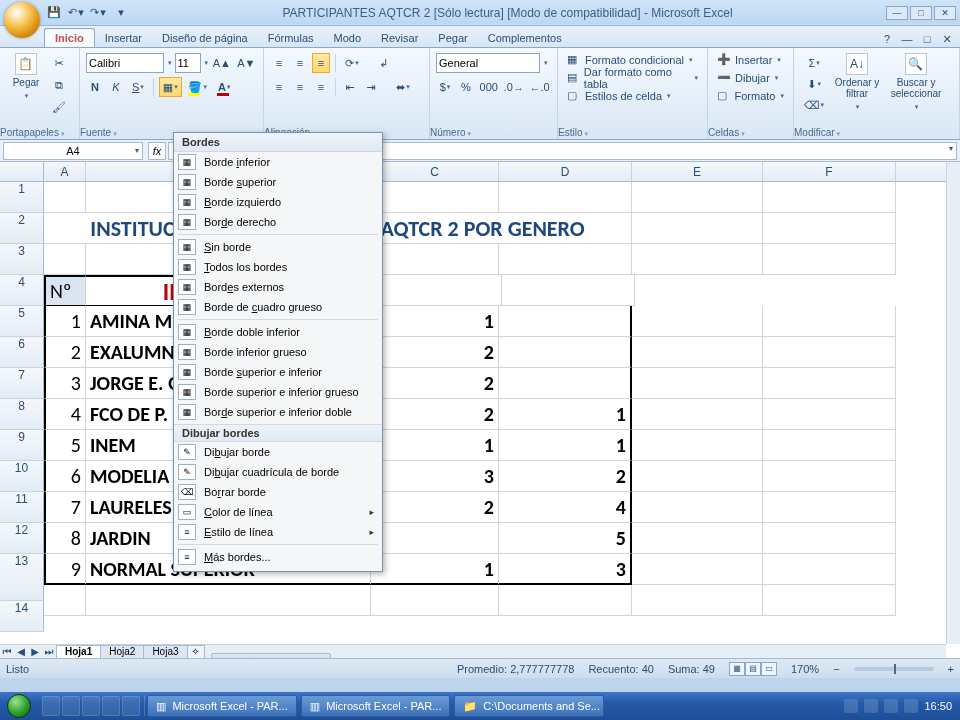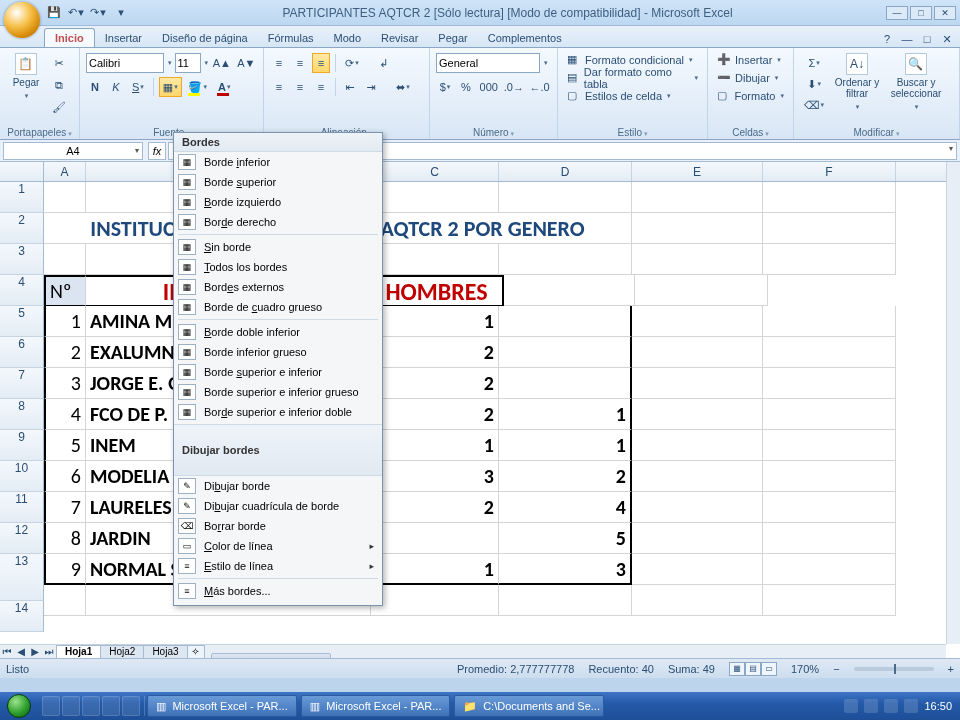--- a/index.html
+++ b/index.html
@@ -17,21 +17,21 @@
   
   .tabs { height:22px; background: linear-gradient(#e8f1fb,#d7e6f5); display:flex; align-items:flex-end; padding-left:44px; font-size:11px; border-bottom:1px solid #8aa8c6;}
   .tab { padding:3px 10px; color:#2a4e74; }
   .tab.active { background:#f5faff; border:1px solid #8aa8c6; border-bottom:none; border-radius:3px 3px 0 0; color:#c0504d; font-weight:bold;}
   .tab-help { margin-left:auto; margin-right:6px; display:flex; gap:6px; align-items:center; }
   .tab-help span { width:14px; height:14px; font-size:11px; color:#2a4e74; text-align:center;}
 
   
   .ribbon { height:92px; background:linear-gradient(#f4f9ff,#e4eef9 60%,#d8e6f5); border-bottom:1px solid #8aa8c6; display:flex; font-size:11px; color:#2a4e74;}
   .group { border-right:1px solid #c2d5e8; padding:3px 6px 14px 6px; position:relative; display:flex; flex-direction:column;}
-  .group-label { position:absolute; bottom:1px; left:0; right:0; text-align:center; font-size:10px; color:#4a6a8a;}
+  .group-label { position:absolute; bottom:1px; left:0; right:0; text-align:left; font-size:10px; color:#4a6a8a;}
   .group-label::after { content:"▾"; font-size:7px; margin-left:2px; color:#4a6a8a; opacity:.6;}
   .row { display:flex; align-items:center; gap:3px; height:24px;}
   .bigbtn { width:40px; height:62px; display:flex; flex-direction:column; align-items:center; justify-content:flex-start; text-align:center; font-size:10px; line-height:11px; padding-top:2px; gap:2px;}
   .iconbox { width:22px; height:22px; border:1px solid #b5c9dd; background:#fff; display:inline-flex; align-items:center; justify-content:center; font-size:12px;}
   .drop { font-size:7px; color:#4a6a8a; margin-left:1px;}
   .btn { border:1px solid transparent; padding:1px 3px; display:inline-flex; align-items:center; justify-content:center; min-width:18px; height:20px;}
   .sel { border:1px solid #8aa8c6; background:#fff; height:20px; font-size:11px; padding:0 2px;}
   .hilite { border:1px solid #f0a828; background:linear-gradient(#ffe9a6,#ffd76b);}
   .smallitem { display:flex; align-items:center; gap:4px; height:18px; padding:0 3px; font-size:11px;}
   .smallitem .ic { width:14px; height:14px; display:inline-block;}
@@ -64,21 +64,21 @@
   .stab.new { width:18px; padding:0; text-align:center; background:#eef4fb;}
   .hscroll-track { flex:1; margin-left:4px; border-left:1px solid #c6d4e2; position:relative;}
   .hscroll-thumb { position:absolute; left:2px; top:1px; height:10px; width:120px; background:linear-gradient(#dfe8f2,#c6d5e6); border:1px solid #a5bbd3; border-radius:2px;}
 
   
   .borders-menu { position:absolute; top:132px; left:173px; width:210px; background:#f4f6f8; border:1px solid #7a94b0; box-shadow:2px 2px 6px rgba(0,0,0,.3); font-size:11px; z-index:20; padding-bottom:4px;}
   .menu-title { background:linear-gradient(#eef3f9,#e1e9f2); padding:3px 8px; font-weight:bold; color:#333; border-bottom:1px solid #d0dae5;}
   .menu-item { display:flex; align-items:center; height:20px; padding:0 8px 0 4px; gap:8px;}
   .menu-item.hasarrow::after { content:"▸"; margin-left:auto; font-size:9px; color:#333;}
   .micon { width:18px; height:16px; border:1px solid #9db0c4; background:#fff; display:inline-flex; align-items:center; justify-content:center; font-size:9px; flex-shrink:0;}
-  .menu-sep-title { background:linear-gradient(#eef3f9,#e1e9f2); padding:19px 8px; font-weight:bold; color:#333; border-top:1px solid #d0dae5; border-bottom:1px solid #d0dae5; margin-top:2px;}
+  .menu-sep-title { background:linear-gradient(#eef3f9,#e1e9f2); padding:2px 8px; font-weight:bold; color:#333; border-top:1px solid #d0dae5; border-bottom:1px solid #d0dae5; margin-top:2px;}
 
   
   .status { height:20px; background:linear-gradient(#dfe9f4,#cdddee); border-top:1px solid #a5bbd3; display:flex; align-items:center; font-size:11px; color:#2a4e74; padding:0 6px; gap:14px;}
   .status .spacer { flex:1;}
   .viewbtns { display:flex; gap:0;}
   .viewbtns span { width:16px; height:14px; border:1px solid #8aa8c6; background:#eef5fc; font-size:8px; text-align:center; line-height:12px;}
   .zoom-slider { width:80px; height:4px; background:#b9cbdd; position:relative; border-radius:2px;}
   .zoom-slider::before { content:""; position:absolute; left:50%; top:-3px; width:2px; height:10px; background:#4a6a8a;}
 
   
@@ -329,21 +329,20 @@
           <div class="cell" style="width: 42px;"></div>
           <div class="cell" style="width: 285px;"></div>
           <div class="cell" style="width: 128px;"></div>
           <div class="cell" style="width: 133px;"></div>
           <div class="cell" style="width: 131px;"></div>
           <div class="cell" style="width: 133px;"></div>
         </div>
         <div class="crow">
           <div class="cell" style="width: 42px; border-top: 2.5px solid rgb(0, 0, 0); border-left: 2.5px solid rgb(0, 0, 0); border-bottom: 1px solid rgb(0, 0, 0); background: rgb(219, 229, 241);">Nº</div>
           <div class="cell red" style="width: 285px; justify-content: center; border-top: 2.5px solid rgb(0, 0, 0); border-bottom: 1px solid rgb(0, 0, 0); font-size: 24px;">INSTITUCION</div>
-          <div class="cell red" style="width: 133px; justify-content: center; border-top: 2.5px solid rgb(0, 0, 0); border-bottom: 1px solid rgb(0, 0, 0); border-right: 2.5px solid rgb(0, 0, 0); font-size: 24px;">HOMBRES</div>
           <div class="cell" style="width: 131px;"></div>
           <div class="cell" style="width: 133px;"></div>
         </div>
         <div class="crow">
           <div class="cell" style="width: 42px; justify-content: flex-end; border-left: 2.5px solid rgb(0, 0, 0);">1</div>
           <div class="cell" style="width: 285px; font-weight: bold;">AMINA MELENDRO</div>
           <div class="cell" style="width: 128px; justify-content: flex-end; font-weight: bold;">1</div>
           <div class="cell" style="width: 133px; justify-content: flex-end; font-weight: bold; border-right: 2.5px solid rgb(0, 0, 0);"></div>
           <div class="cell" style="width: 131px;"></div>
           <div class="cell" style="width: 133px;"></div>

